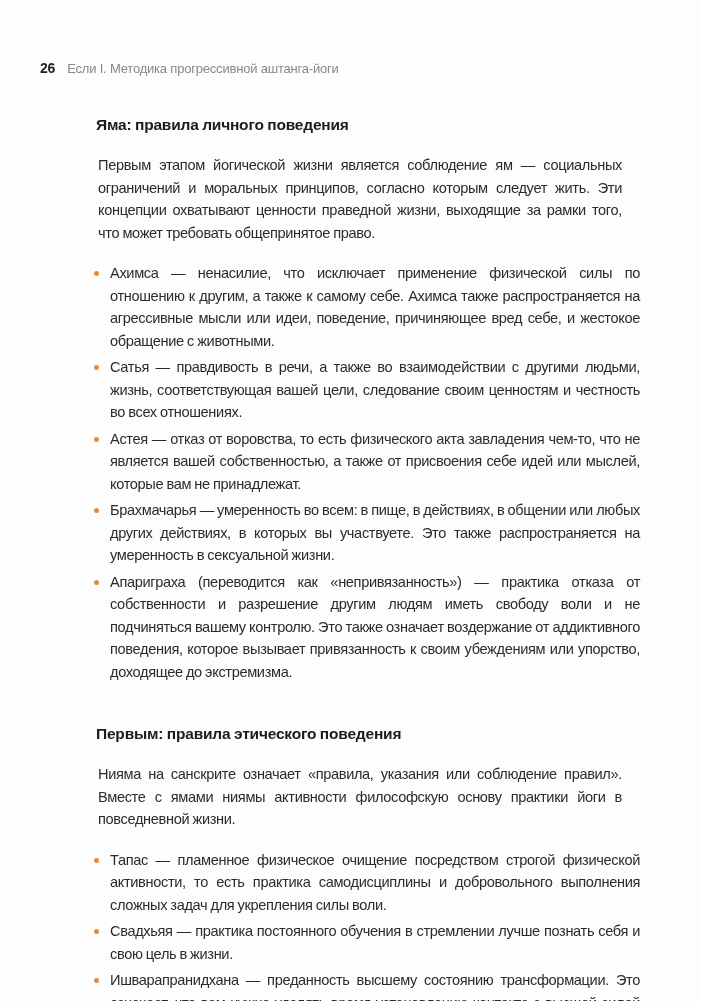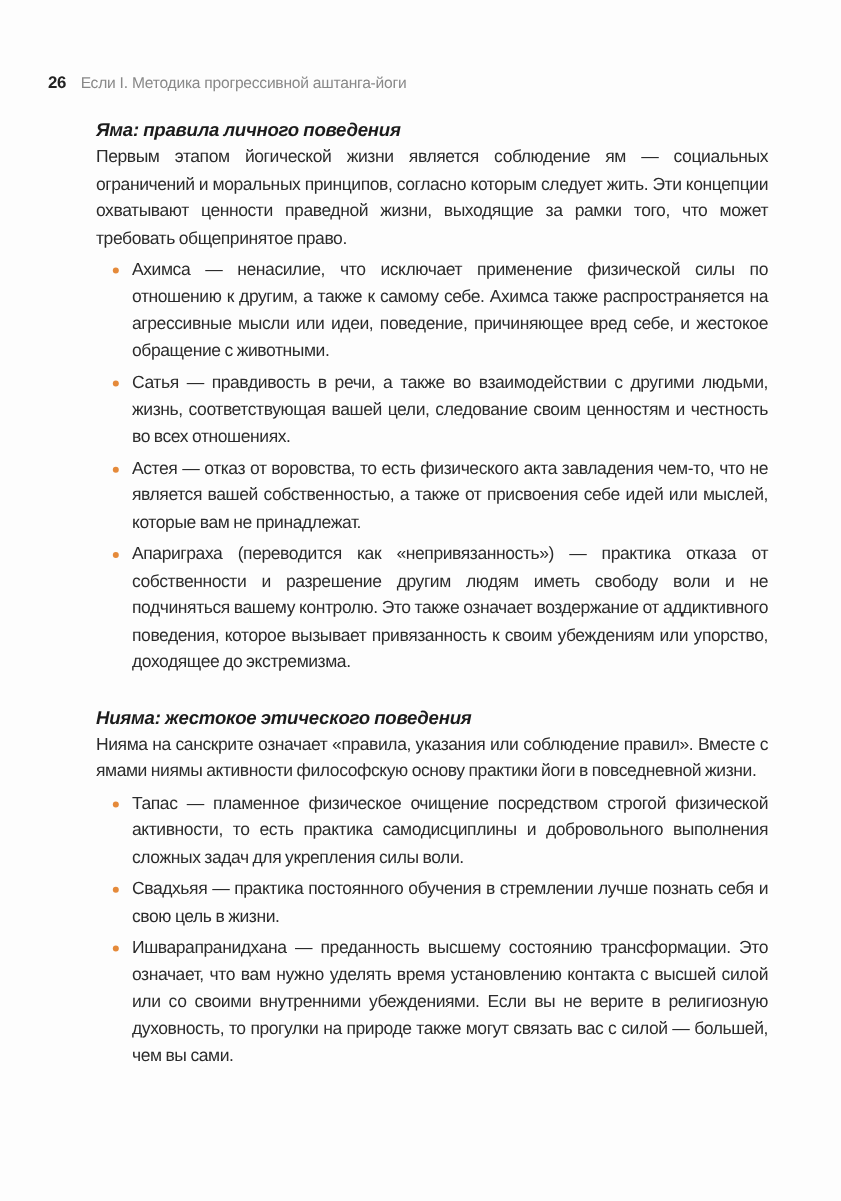--- a/index.html
+++ b/index.html
@@ -40,30 +40,29 @@
       position: absolute;
       left: 80px;
       top: 98px;
       width: 560px;
       font-size: 14.6px;
       line-height: 22.5px;
       letter-spacing: -0.35px;
       word-spacing: -0.5px;
     }
     h2.section {
-      margin: 0;
+      margin: 16px;
       font-size: 15.5px;
       font-weight: bold;
-      font-style: italic;
       color: #1c1c1c;
       line-height: 22px;
       letter-spacing: -0.2px;
     }
     p.para {
-      margin: 0;
+      margin: 18px;
       text-align: justify;
     }
     ul.bullets {
       list-style: none;
       margin: 4px 0 0 0;
       padding: 0 0 0 30px;
     }
     ul.bullets li {
       position: relative;
       text-align: justify;
@@ -91,28 +90,29 @@
 
   <div class="content">
 
     <section>
       <h2 class="section">Яма: правила личного поведения</h2>
       <p class="para">Первым этапом йогической жизни является соблюдение ям — социальных ограничений и моральных принципов, согласно которым следует жить. Эти концепции охватывают ценности праведной жизни, выходящие за рамки того, что может требовать общепринятое право.</p>
       <ul class="bullets">
         <li><span class="dot"></span><span>Ахимса — ненасилие, что исключает применение физической силы по отношению к другим, а также к самому себе. Ахимса также распространяется на агрессивные мысли или идеи, поведение, причиняющее вред себе, и жестокое обращение с животными.</span></li>
         <li><span class="dot"></span><span>Сатья — правдивость в речи, а также во взаимодействии с другими людьми, жизнь, соответствующая вашей цели, следование своим ценностям и честность во всех отношениях.</span></li>
         <li><span class="dot"></span><span>Астея — отказ от воровства, то есть физического акта завладения чем-то, что не является вашей собственностью, а также от присвоения себе идей или мыслей, которые вам не принадлежат.</span></li>
+        <li><span class="dot"></span><span>Брахмачарья — умеренность во всем: в пище, в действиях, в общении или любых других действиях, в которых вы участвуете. Это также распространяется на умеренность в сексуальной жизни.</span></li>
         <li><span class="dot"></span><span>Апариграха (переводится как «непривязанность») — практика отказа от собственности и разрешение другим людям иметь свободу воли и не подчиняться вашему контролю. Это также означает воздержание от аддиктивного поведения, которое вызывает привязанность к своим убеждениям или упорство, доходящее до экстремизма.</span></li>
       </ul>
     </section>
 
     <div class="gap"></div>
 
     <section>
-      <h2 class="section">Нияма: жестокое этического поведения</h2>
+      <h2 class="section">Первым: правила этического поведения</h2>
       <p class="para">Нияма на санскрите означает «правила, указания или соблюдение правил». Вместе с ямами ниямы активности философскую основу практики йоги в повседневной жизни.</p>
       <ul class="bullets">
         <li><span class="dot"></span><span>Тапас — пламенное физическое очищение посредством строгой физической активности, то есть практика самодисциплины и добровольного выполнения сложных задач для укрепления силы воли.</span></li>
         <li><span class="dot"></span><span>Свадхьяя — практика постоянного обучения в стремлении лучше познать себя и свою цель в жизни.</span></li>
         <li><span class="dot"></span><span>Ишварапранидхана — преданность высшему состоянию трансформации. Это означает, что вам нужно уделять время установлению контакта с высшей силой или со своими внутренними убеждениями. Если вы не верите в религиозную духовность, то прогулки на природе также могут связать вас с силой — большей, чем вы сами.</span></li>
       </ul>
     </section>
 
   </div>
 </div>

